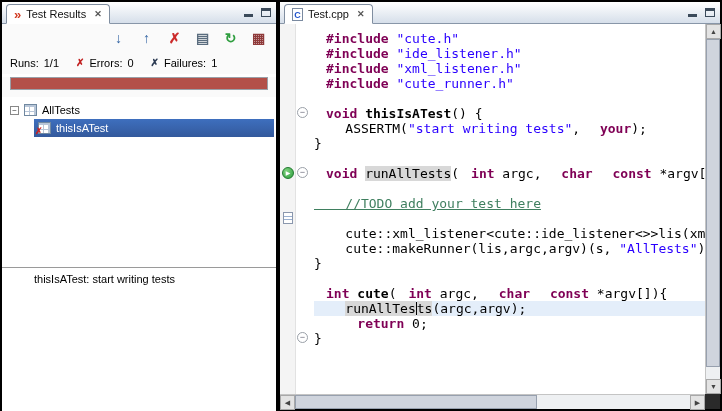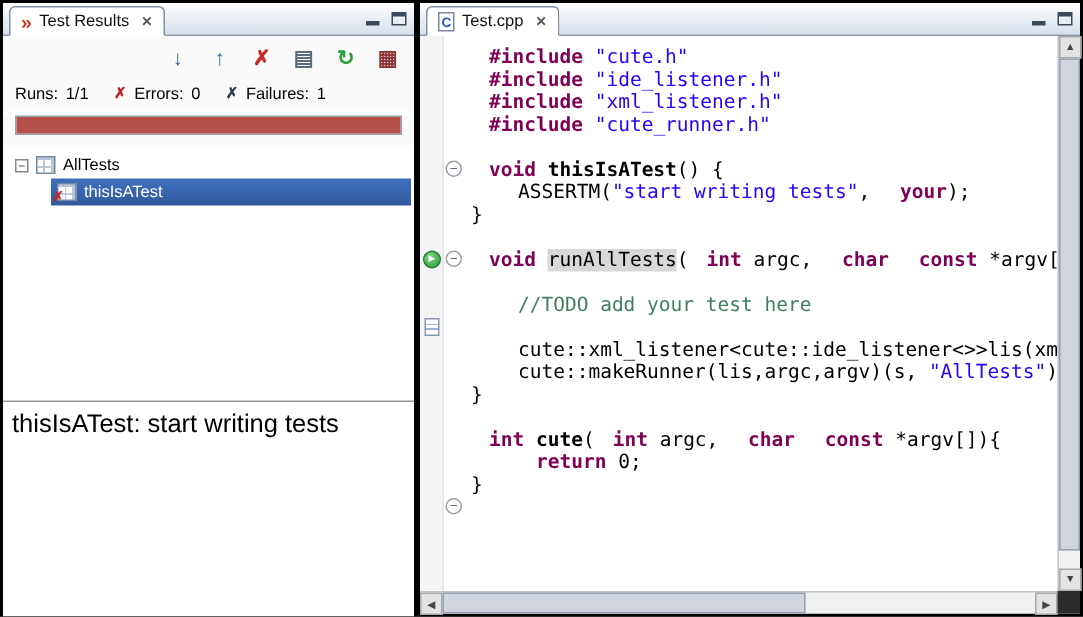--- a/index.html
+++ b/index.html
@@ -55,36 +55,36 @@
     line-height:7px; text-align:center; color:#333; flex:none; }
   .sheet-icon { position:relative; width:13px; height:12px; border:1px solid #7088a0; flex:none;
     background:
       linear-gradient(90deg, transparent 0 4px, #b8c6d8 4px 5px, transparent 5px 9px, #b8c6d8 9px 10px),
       linear-gradient(0deg,  transparent 0 3px, #b8c6d8 3px 4px, transparent 4px 8px, #b8c6d8 8px 9px),
       #fff; }
   .x-badge { position:absolute; left:-4px; bottom:-3px; color:#cc1f1f; font-size:9px;
     font-weight:bold; line-height:1; }
   .divider { height:1px; background:#9a9a9a; }
   .message-area { height:144px; background:#fff; }
-  .message { padding:5px 6px; font-size:17px; color:#000; }
+  .message { padding:5px 6px; font-size:11px; color:#000;margin-left:26px; }
 
   
   .editor-body { position:absolute; top:22px; left:0; right:0; bottom:15px; background:#fff; }
   .annotation-ruler { position:absolute; left:0; top:0; bottom:0; width:16px;
     background:#f4f4f4; border-right:1px solid #e2e2e2; }
   .fold-ruler { position:absolute; left:16px; top:0; bottom:0; width:14px; background:#fff; }
   .code-area { position:absolute; left:30px; top:0; right:15px; bottom:0; overflow:hidden;
     font-family:"DejaVu Sans Mono", monospace; font-size:13px; line-height:15px;
     padding:7px 0 0 4px; background:#fff; }
   .code-line { height:15px; white-space:pre; color:#000; }
   .code-line.current { background:var(--curline,#e4eefa); }
   .seg-p { color:#000; }
   .seg-k { color:var(--kw,#7f0055); font-weight:bold;margin-left:12px; }
   .seg-s { color:var(--str,#2a00ff); }
-  .seg-c { color:var(--com,#3f7f5f); }
+  .seg-c { color:var(--com,#3f7f5f);text-decoration:underline; }
   .seg-f { color:#000; font-weight:bold; }
   .seg-o { background:var(--occ,#d8d8d8); }
   .seg-fo { background:var(--occ,#d8d8d8); font-weight:normal; }
   .seg-caret { display:inline-block; width:0; border-left:1px solid #000; height:13px;
     vertical-align:-2px; }
   .fold-marker { position:absolute; left:1px; width:11px; height:11px; border:1px solid #9aa0a8;
     border-radius:50%; background:#fff; color:#667; font-size:9px; line-height:9px;
     text-align:center; }
   .marker { position:absolute; }
   .marker-run { left:2px; width:12px; height:12px; border-radius:50%;
@@ -209,20 +209,21 @@
           <div class="code-line"></div>
           <div class="code-line"><span class="seg-k">void</span><span class="seg-p"> </span><span class="seg-fo">runAllTests</span><span class="seg-p">(</span><span class="seg-k">int</span><span class="seg-p"> argc, </span><span class="seg-k">char</span><span class="seg-p"> </span><span class="seg-k">const</span><span class="seg-p"> *argv[]){</span></div>
           <div class="code-line"></div>
           <div class="code-line"><span class="seg-c">    //TODO add your test here</span></div>
           <div class="code-line"></div>
           <div class="code-line"><span class="seg-p">    cute::xml_listener&lt;cute::ide_listener&lt;&gt;&gt;lis(xmlfile.out);</span></div>
           <div class="code-line"><span class="seg-p">    cute::makeRunner(lis,argc,argv)(s, </span><span class="seg-s">"AllTests"</span><span class="seg-p">);</span></div>
           <div class="code-line"><span class="seg-p">}</span></div>
           <div class="code-line"></div>
           <div class="code-line"><span class="seg-k">int</span><span class="seg-p"> </span><span class="seg-f">cute</span><span class="seg-p">(</span><span class="seg-k">int</span><span class="seg-p"> argc, </span><span class="seg-k">char</span><span class="seg-p"> </span><span class="seg-k">const</span><span class="seg-p"> *argv[]){</span></div>
+          <div class="code-line current"><span class="seg-p">    </span><span class="seg-o">runAllTes</span><span class="seg-caret"></span><span class="seg-o">ts</span><span class="seg-p">(argc,argv);</span></div>
           <div class="code-line"><span class="seg-p">    </span><span class="seg-k">return</span><span class="seg-p"> 0;</span></div>
           <div class="code-line"><span class="seg-p">}</span></div>
         </div>
       <div class="vscroll">
         <span class="sb-btn up">▲</span>
         <div class="vthumb"></div>
         <span class="sb-btn down">▼</span>
       </div>
     </div>
 

